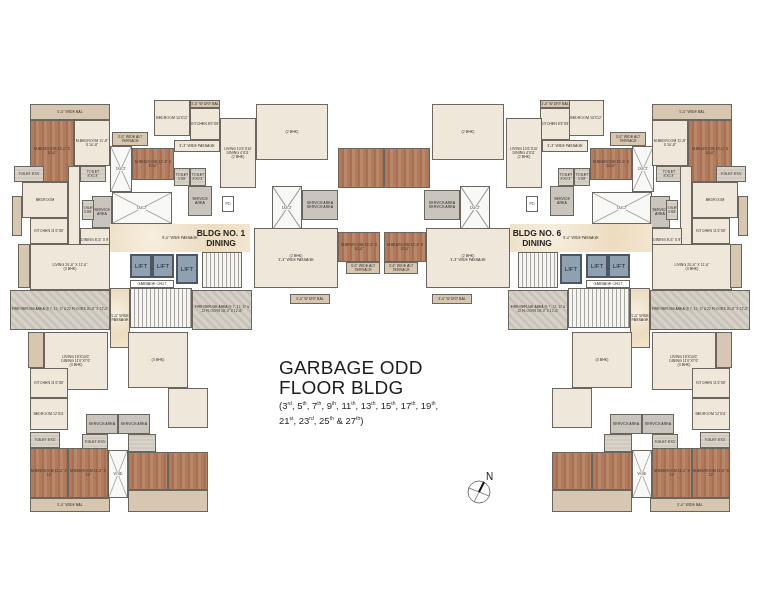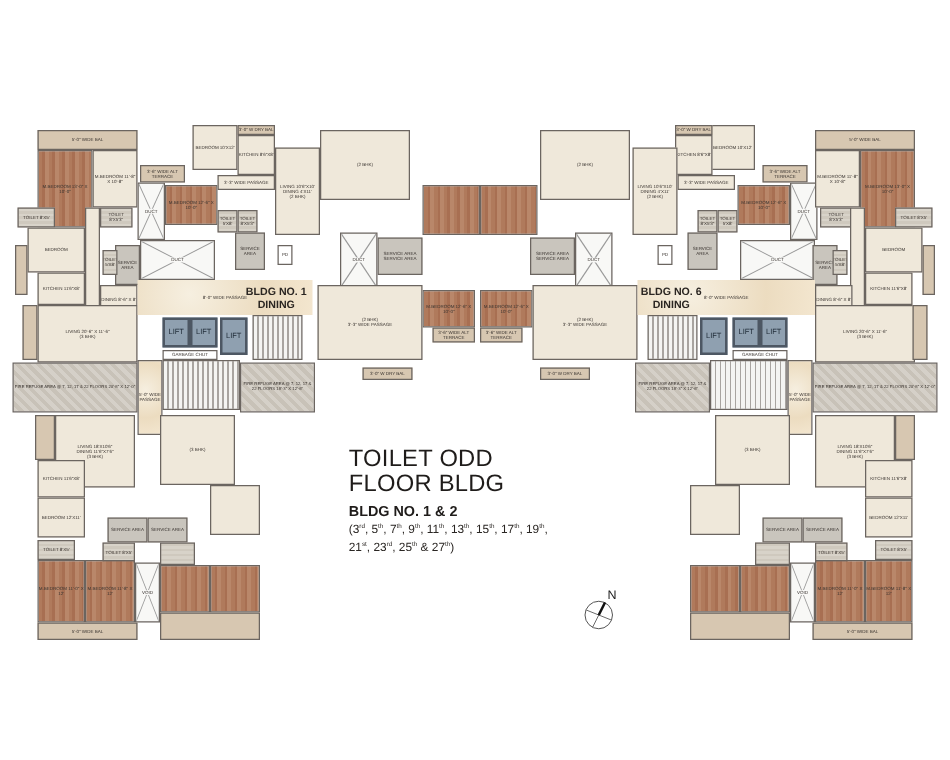--- a/index.html
+++ b/index.html
@@ -469,24 +469,23 @@
     </div>
   <div class="r wood" style="left:692px;top:448px;width:38px;height:50px;">
       <span>M.BEDROOM 11'-8" X 12'</span>
     </div>
   <div class="r bal" style="left:650px;top:498px;width:80px;height:14px;">
       <span>5'-0" WIDE BAL</span>
     </div>
 
   <div class="title-block">
     <div class="title-main">
-      <div>TOILET ODD</div>
+      <div>GARBAGE ODD</div>
       <div>FLOOR BLDG</div>
     </div>
-    <div class="title-sub">BLDG NO. 1 &amp; 2</div>
     <div class="title-floors">
       <div id="floors1">(3<sup>rd</sup>, 5<sup>th</sup>, 7<sup>th</sup>, 9<sup>th</sup>, 11<sup>th</sup>, 13<sup>th</sup>, 15<sup>th</sup>, 17<sup>th</sup>, 19<sup>th</sup>,</div>
       <div id="floors2">21<sup>st</sup>, 23<sup>rd</sup>, 25<sup>th</sup> &amp; 27<sup>th</sup>)</div>
     </div>
   </div>
 
   <div class="north">
     <svg width="40" height="34" viewBox="0 0 40 34">
       <circle cx="17" cy="21" r="11" fill="none" stroke="#555" stroke-width="0.8"></circle>
       <line x1="7" y1="17" x2="27" y2="25" stroke="#555" stroke-width="0.7"></line>

